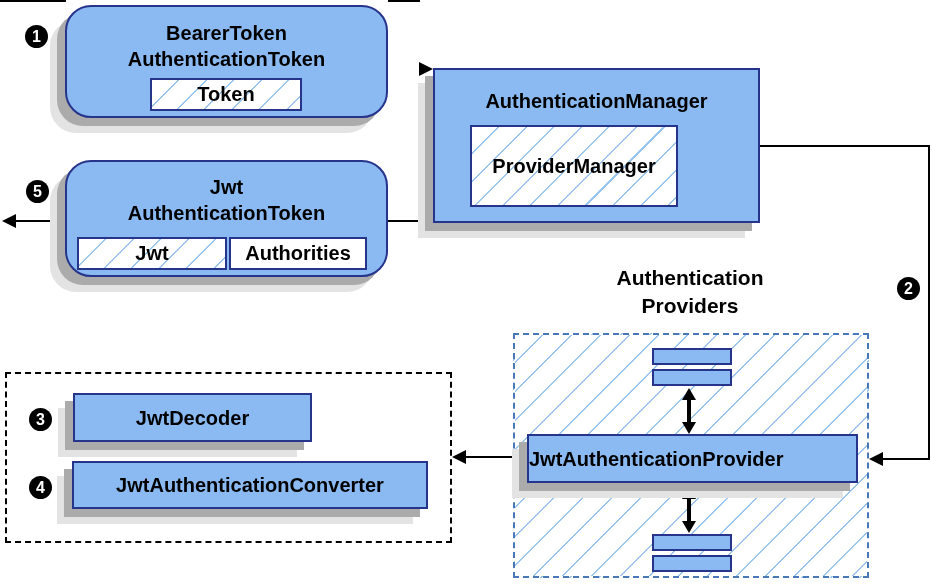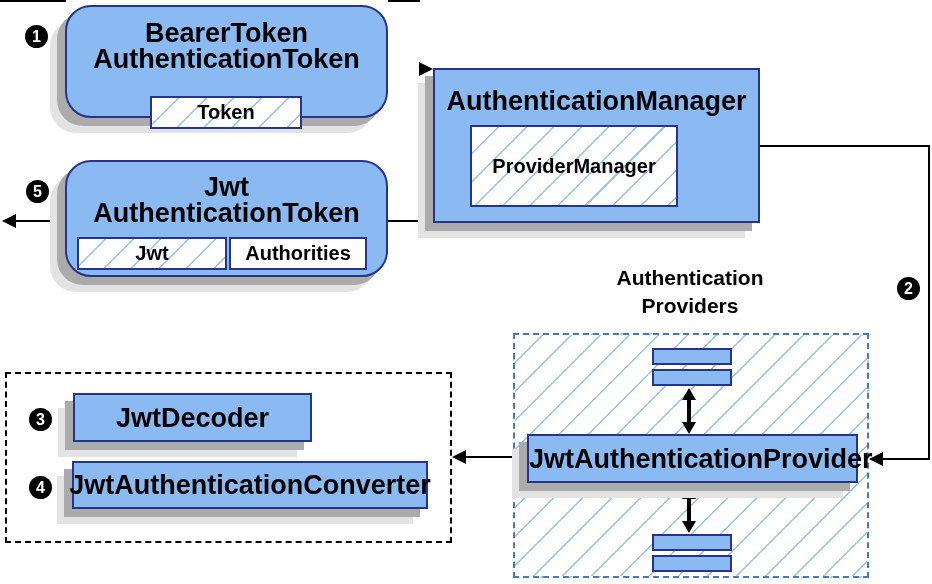--- a/index.html
+++ b/index.html
@@ -29,21 +29,21 @@
     border-bottom:12px solid var(--arrow-color);}
   .arrow-down{position:absolute;width:0;height:0;z-index:2;
     border-left:7px solid transparent;border-right:7px solid transparent;
     border-top:12px solid var(--arrow-color);}
   .node{
     position:absolute;background:var(--node-fill);
     border:2px solid var(--node-border);box-sizing:border-box;z-index:3;
     box-shadow:-8px 8px 0 0 var(--shadow-dark),-15px 15px 0 0 var(--shadow-light);
   }
   .rounded{border-radius:26px;}
-  .node-title{font-weight:bold;font-size:27px;line-height:26px;text-align:center;}
+  .node-title{font-weight:bold;font-size:20px;line-height:26px;text-align:center;}
   .field{
     position:absolute;background:#ffffff;border:2px solid var(--node-border);
     box-sizing:border-box;z-index:4;display:flex;align-items:center;justify-content:center;
     font-weight:bold;font-size:20px;
   }
   .hatch-sm{
     background-image:repeating-linear-gradient(135deg,
       rgba(0,0,0,0) 0px,rgba(0,0,0,0) 18px,
       var(--hatch-line) 18px,var(--hatch-line) 19.5px);
     background-color:#ffffff;
@@ -113,21 +113,21 @@
 
   <div class="mini-rect" style="left:652px;top:534px;width:80px;height:17px;"></div>
   <div class="mini-rect" style="left:652px;top:555px;width:80px;height:17px;"></div>
 
   <div class="node rounded" style="left:65px;top:5px;width:323px;height:113px;">
     <div class="node-title" style="margin-top:13px;">
       <span>BearerToken</span><br>
       <span>AuthenticationToken</span>
     </div>
   </div>
-  <div class="field hatch-sm" style="left:150px;top:78px;width:152px;height:33px;margin-top:18px;">
+  <div class="field hatch-sm" style="left:150px;top:78px;width:152px;height:33px;">
     <span>Token</span>
   </div>
 
   <div class="node" style="left:433px;top:68px;width:327px;height:155px;">
     <div class="node-title" style="margin-top:18px;">AuthenticationManager</div>
   </div>
   <div class="field hatch-sm" style="left:470px;top:125px;width:208px;height:82px;">
     <span>ProviderManager</span>
   </div>
 

